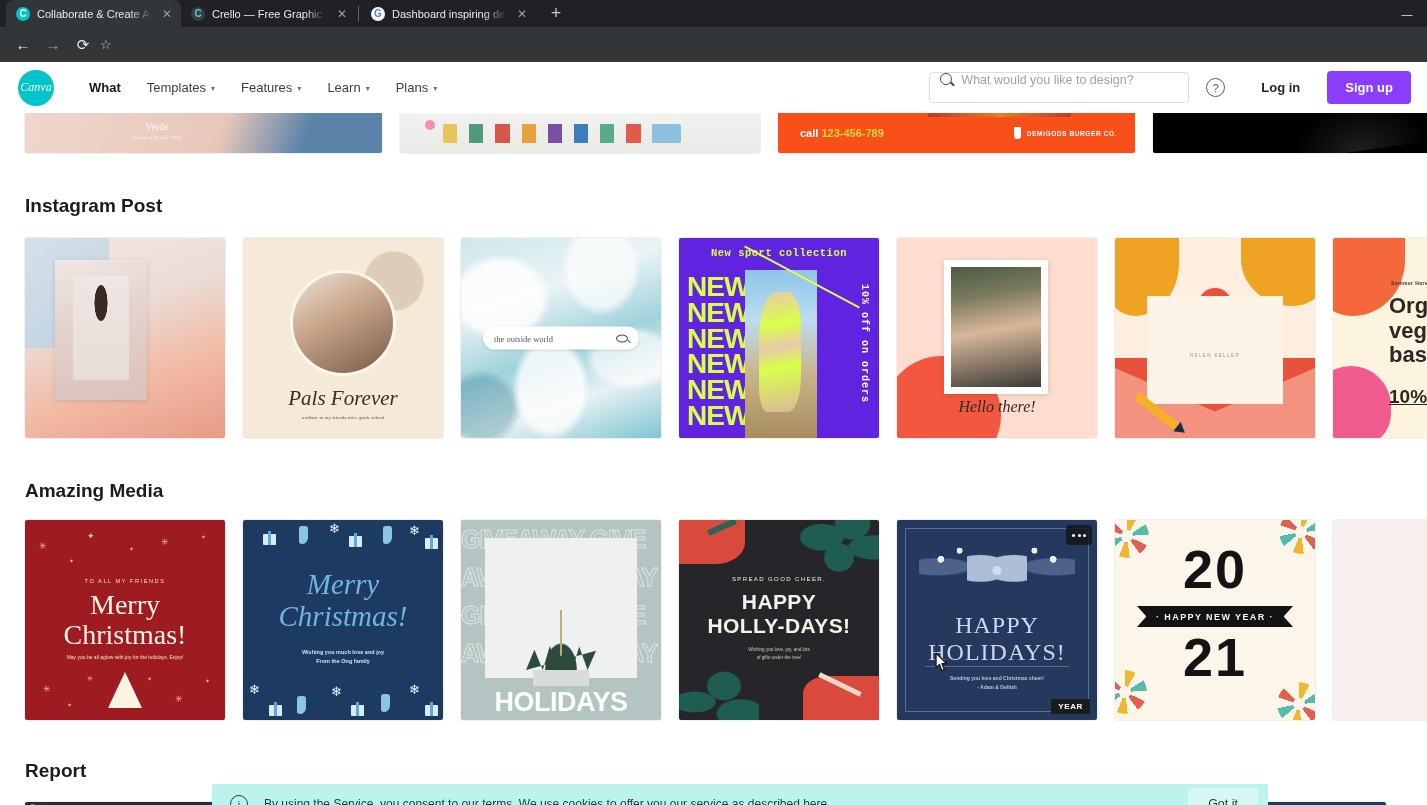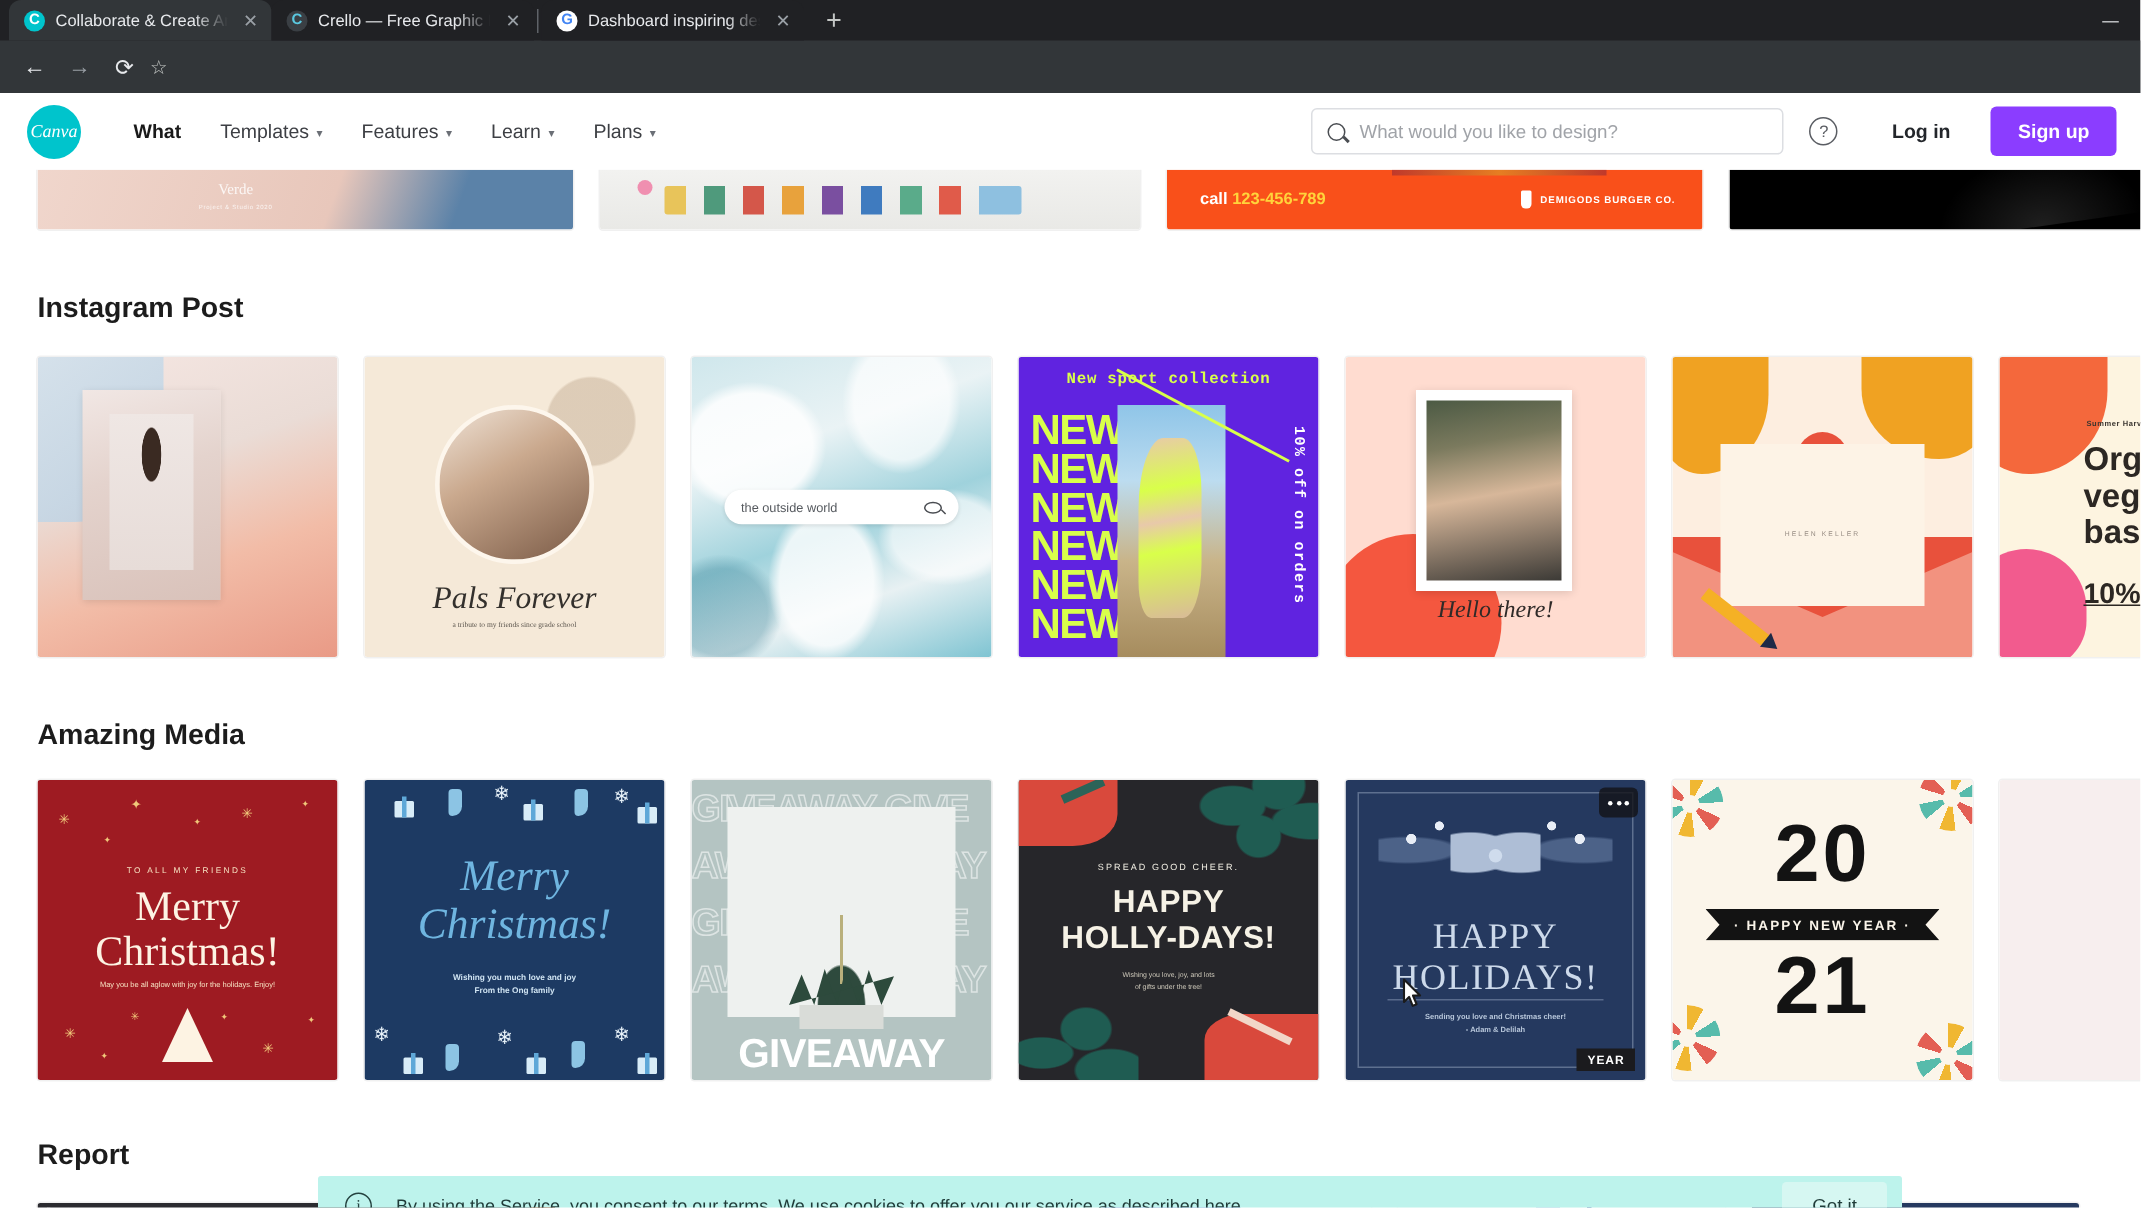--- a/index.html
+++ b/index.html
@@ -99,22 +99,22 @@
   .nav-item {
     font-size: 13px; color: #3d3f44; padding: 8px 13px;
     display: flex; align-items: center; gap: 5px; white-space: nowrap;
   }
   .nav-item.current { font-weight: bold; color: #1a1a1a; }
   .caret { font-size: 8px; color: #6b6f76; transform: translateY(1px); }
   #header-right {
     margin-left: auto; display: flex; align-items: center; gap: 0;
   }
   #search-box {
-    width: 315px; height: 31px; border: 1px solid #dcdee2; border-radius: 4px;
-    display: flex; align-items: center; padding: 0 10px; gap: 9px; background: #fff;
+    width: 260px; height: 31px; border: 1px solid #dcdee2; border-radius: 4px;
+    display: flex; align-items: flex-start; padding: 0 10px; gap: 9px; background: #fff;
   }
   #search-input {
     border: none; outline: none; font-size: 12.5px; color: #3d3f44;
     flex: 1; font-family: "Liberation Sans", sans-serif; background: transparent;
   }
   #search-input::placeholder { color: #a0a3a8; }
   .mag {
     width: 12px; height: 12px; border: 1.7px solid #4a4d52; border-radius: 50%;
     position: relative; flex: 0 0 12px;
   }
@@ -250,21 +250,21 @@
   .ig2 .script {
     position: absolute; left: 0; right: 0; top: 148px; text-align: center;
     font-family: "Liberation Serif", serif; font-style: italic;
     font-size: 21px; color: #33302c;
   }
   .ig2 .sub {
     position: absolute; left: 0; right: 0; top: 177px; text-align: center;
     font-size: 5px; color: #5a544c; font-family: "Liberation Serif", serif;
   }
 
-  .ig3 { background: linear-gradient(160deg,#cfe7ec 0%,#eaf3f5 30%,#9fd2dc 55%,#e8f1f3 75%,#7fc4d2 100%); }
+  .ig3 { background: linear-gradient(160deg,#cfe7ec 0%,#eaf3f5 30%,#9fd2dc 55%,#e8f1f3 75%,#7fc4d2 100%); font-family: Liberation Serif, serif; }
   .ig3::after {
     content: ""; position: absolute; inset: 0;
     background:
       radial-gradient(ellipse at 20% 30%, rgba(255,255,255,.85) 0 18%, transparent 22%),
       radial-gradient(ellipse at 70% 15%, rgba(255,255,255,.7) 0 16%, transparent 20%),
       radial-gradient(ellipse at 45% 75%, rgba(255,255,255,.8) 0 20%, transparent 25%),
       radial-gradient(ellipse at 85% 60%, rgba(255,255,255,.6) 0 15%, transparent 19%),
       radial-gradient(ellipse at 10% 85%, rgba(60,130,150,.35) 0 12%, transparent 16%);
   }
   .ig3 .searchbar {
@@ -778,21 +778,21 @@
       </div>
     </div>
 
     <div class="card sq">
       <div class="art sm3">
         <div class="wm">GIVEAWAY GIVEAWAY GIVEAWAY GIVEAWAY GIVEAWAY GIVEAWAY</div>
         <div class="pwrap">
           <div class="plant"></div>
         </div>
         <div class="pot"></div>
-        <div class="bot">GIVEAWAY</div>
+        <div class="bot">HOLIDAYS</div>
       </div>
     </div>
 
     <div class="card sq">
       <div class="art sm4">
         <div class="gift-tl"></div>
         <div class="holly-tr"></div>
         <div class="holly-bl"></div>
         <div class="gift-br"></div>
         <div class="k">SPREAD GOOD CHEER.</div>

